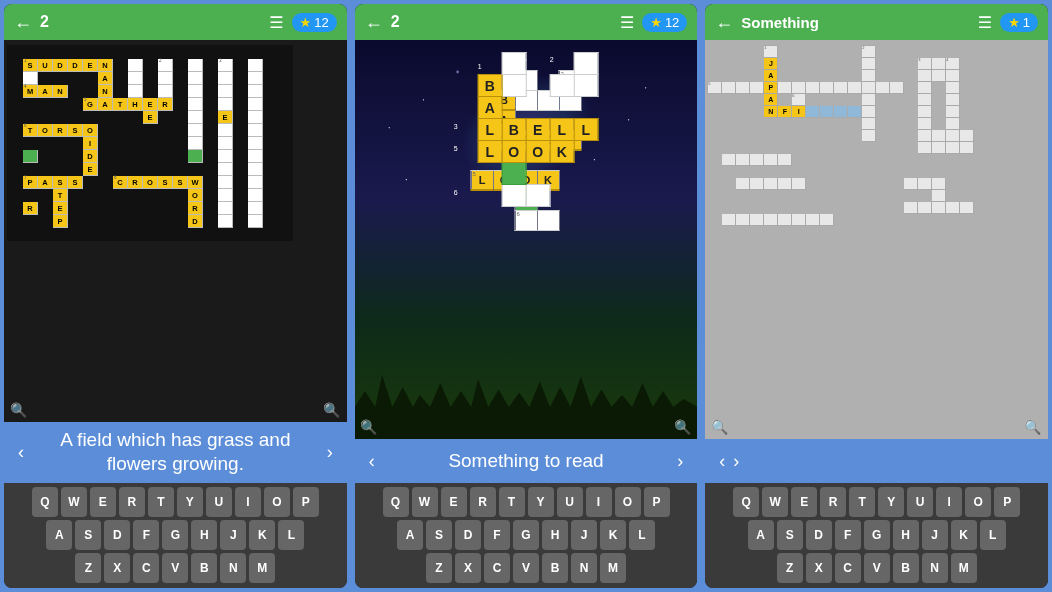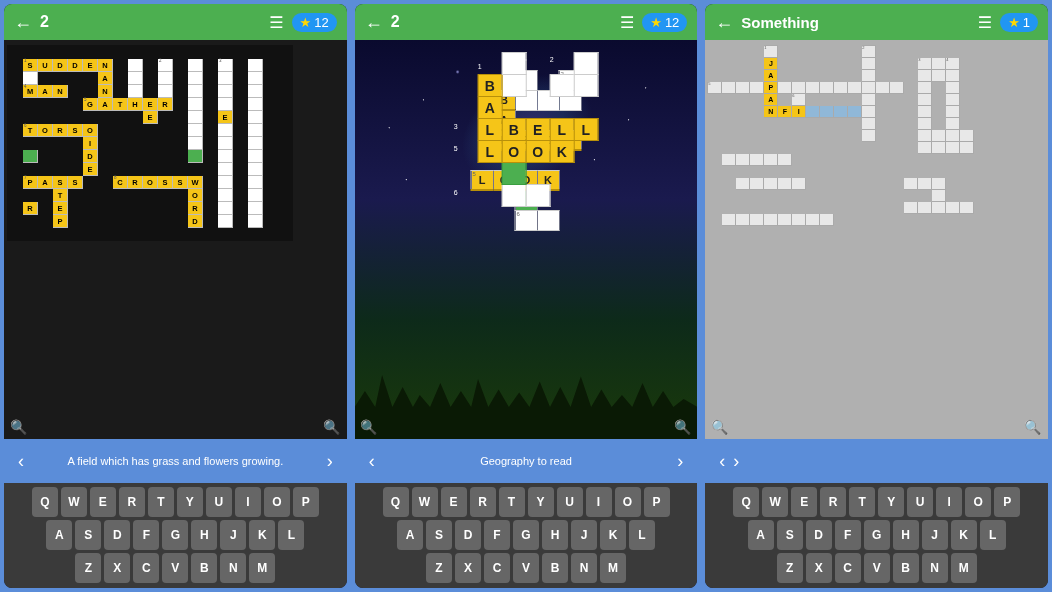--- a/index.html
+++ b/index.html
@@ -86,21 +86,21 @@
     .clue-nav-btn {
       color: white;
       font-size: 18px;
       cursor: pointer;
       padding: 0 4px;
       flex-shrink: 0;
     }
     .clue-text {
       flex: 1;
       color: white;
-      font-size: 11px;
+      font-size: 19px;
       text-align: center;
       line-height: 1.3;
     }
 
     
     .keyboard {
       background: #3a3a3a;
       padding: 4px 2px 2px 2px;
       flex-shrink: 0;
     }
@@ -833,21 +833,21 @@
         </table>
     </div>
 
     <div class="trees-silhouette"></div>
     <span class="zoom-icon left" style="z-index:5;">🔍</span>
     <span class="zoom-icon right" style="z-index:5;">🔍</span>
   </div>
 
   <div class="clue-bar">
     <span class="clue-nav-btn">‹</span>
-    <span class="clue-text">Geography to read</span>
+    <span class="clue-text">Something to read</span>
     <span class="clue-nav-btn">›</span>
   </div>
 
   <div class="keyboard">
     <div class="key-row">
       <div class="key">Q</div>
       <div class="key">W</div>
       <div class="key">E</div>
       <div class="key">R</div>
       <div class="key">T</div>

